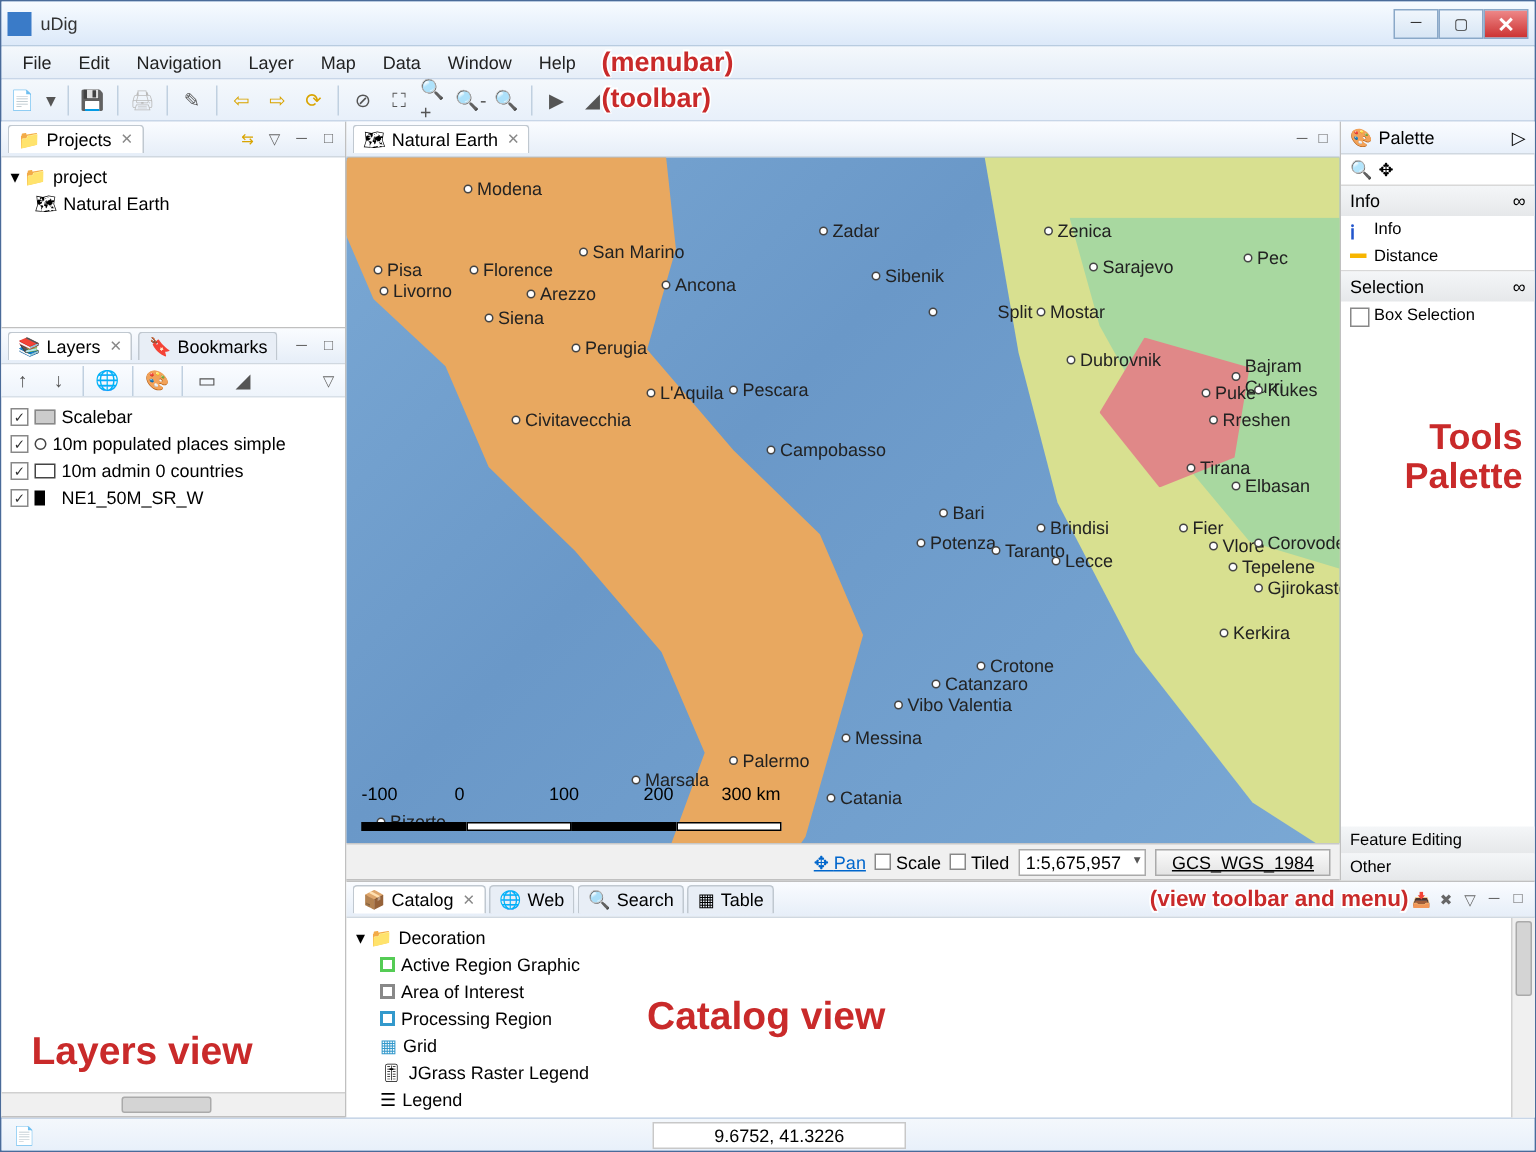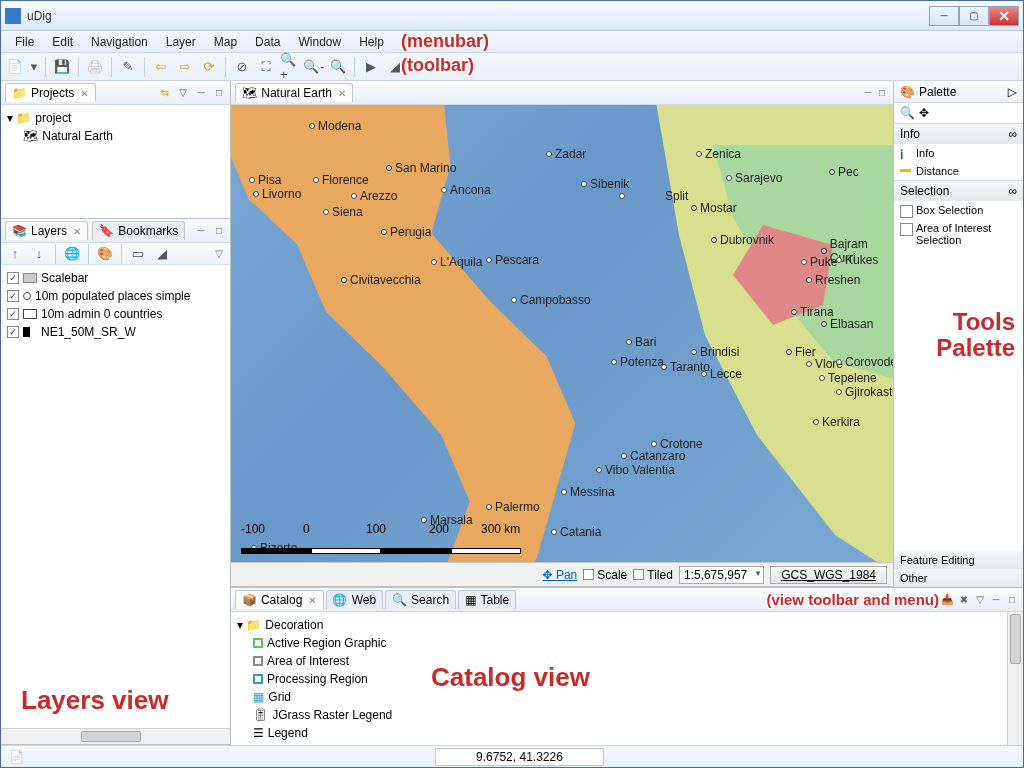--- a/index.html
+++ b/index.html
@@ -247,21 +247,21 @@
                     <span>Livorno</span>
                   </div>
                   <div class="city" style="left: 120px; top: 84px;">
                     <span class="dot"></span>
                     <span>Arezzo</span>
                   </div>
                   <div class="city" style="left: 210px; top: 78px;">
                     <span class="dot"></span>
                     <span>Ancona</span>
                   </div>
-                  <div class="city" style="left: 388px; top: 84px; gap: 40px;">
+                  <div class="city" style="left: 388px; top: 96px; gap: 40px;">
                     <span class="dot"></span>
                     <span>Split</span>
                   </div>
                   <div class="city" style="left: 92px; top: 100px;">
                     <span class="dot"></span>
                     <span>Siena</span>
                   </div>
                   <div class="city" style="left: 460px; top: 96px;">
                     <span class="dot"></span>
                     <span>Mostar</span>
@@ -438,21 +438,20 @@
               </div>
             <div class="pal-item info">Info</div>
             <div class="pal-item dist">Distance</div>
           </div>
           <div class="pal-sec">
             <div class="pal-sec-hdr">
                 <span>Selection</span>
                 <span>∞</span>
               </div>
             <div class="pal-item">Box Selection</div>
-            <div class="pal-item">Area of Interest Selection</div>
           </div>
           <div style="flex:1;position:relative;">
             <div class="annotation" style="right:8px;top:60px;font-size:24px;text-align:right;line-height:1.1;">Tools<br>Palette</div>
           </div>
           <div class="pal-sec-hdr">Feature Editing</div>
           <div class="pal-sec-hdr">Other</div>
         </div>
       </div>
 
       <div class="bottom-area">

